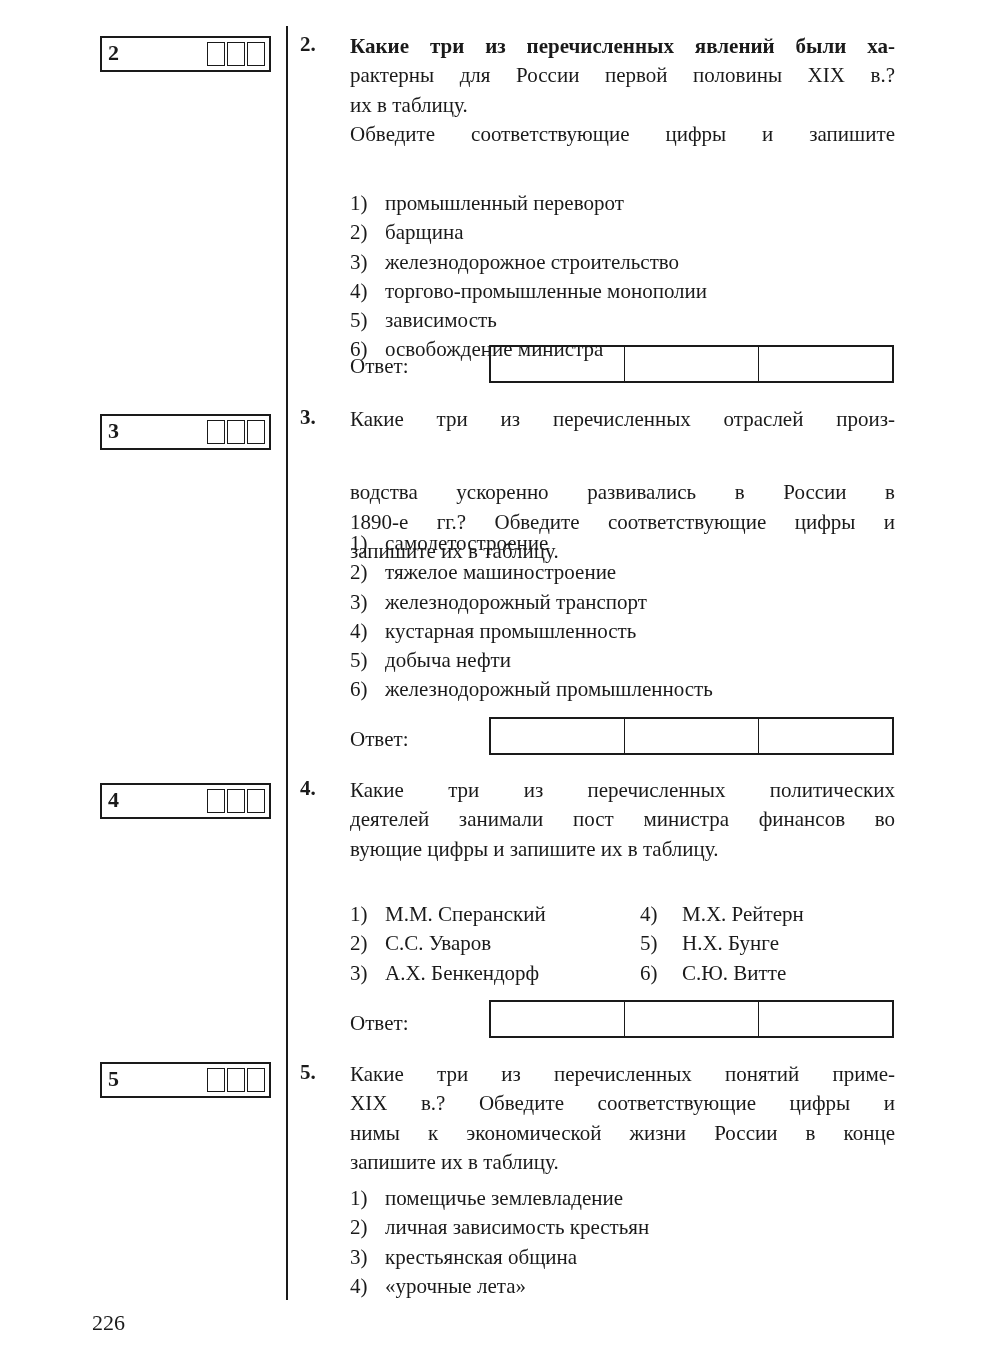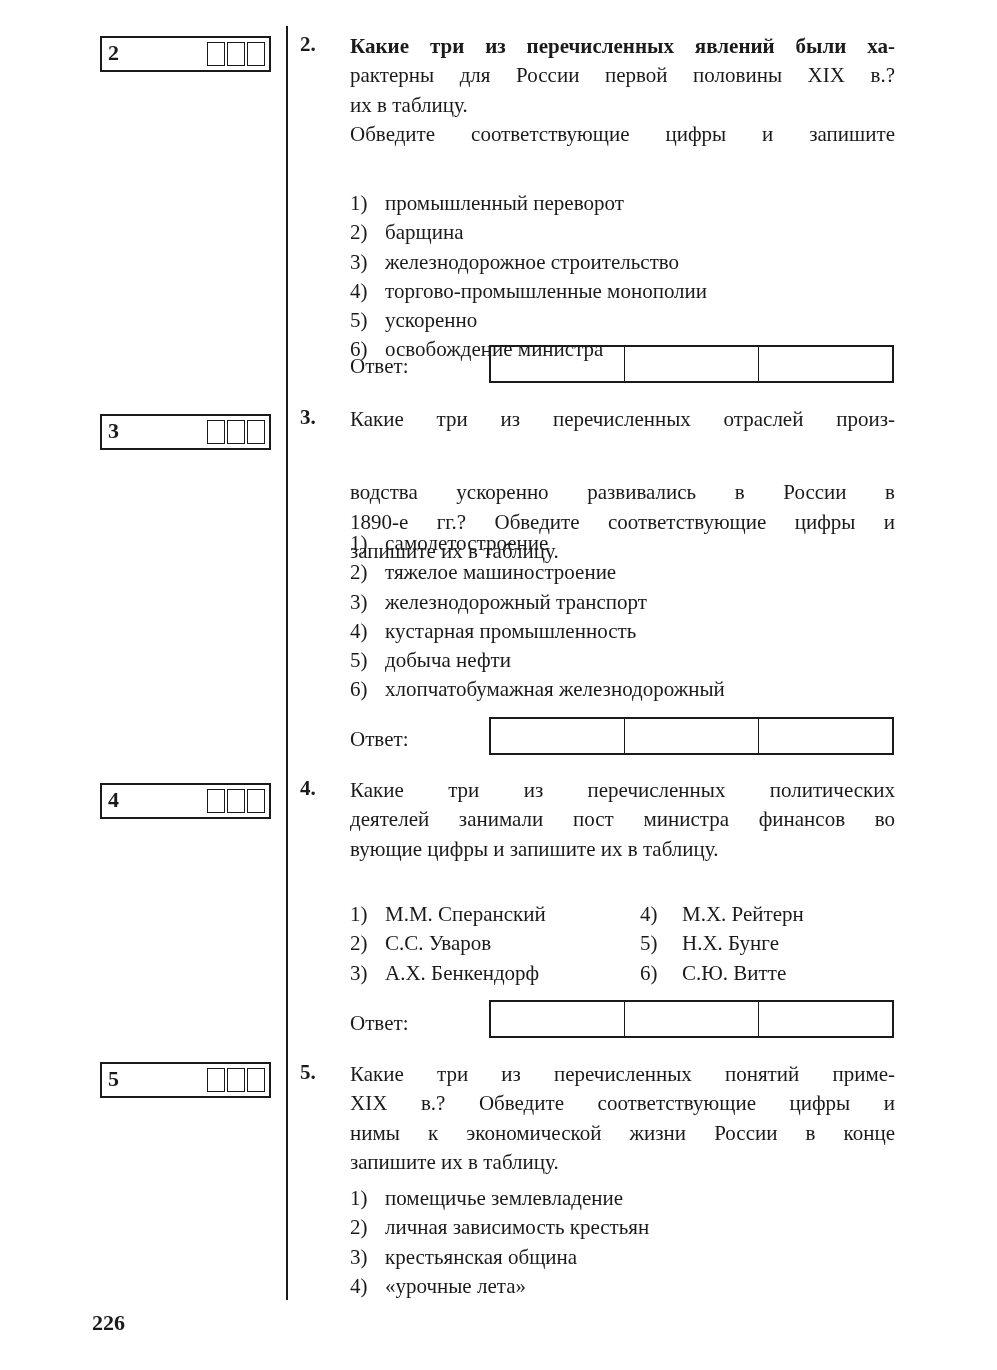--- a/index.html
+++ b/index.html
@@ -37,21 +37,21 @@
     .options-2col { position: absolute; left: 50px; width: 545px; font-size: 21px; line-height: 29.3px; }
     .col { position: absolute; top: 0; }
     .answer-label { position: absolute; left: 50px; font-size: 21px; }
     .answer-table {
       position: absolute; left: 189px; width: 405px; height: 38px; display: flex;
       border: 2px solid #1a1a1a; box-sizing: border-box;
     }
     .answer-cell { flex: 1; border-right: 1.5px solid #1a1a1a; }
     .answer-cell:last-child { border-right: none; }
     .page-number {
-      position: absolute; left: 92px; top: 1310px; font-size: 22px; font-weight: bold;
+      position: absolute; left: 92px; top: 1310px; font-size: 22px; font-weight: normal;
     }
   </style>
 </head>
 <body>
 
 <div class="divider"></div>
 
 <div class="score-box" style="top:36px;">
   <span class="score-num">2</span>
   <div class="cells">
@@ -91,21 +91,21 @@
     <div style="text-align:justify;text-align-last:justify;font-weight:bold;">Какие три из перечисленных явлений были ха-</div>
     <div style="text-align:justify;text-align-last:justify;">рактерны для России первой половины XIX в.?</div>
     <div>их в таблицу.</div>
     <div style="text-align:justify;text-align-last:justify;">Обведите соответствующие цифры и запишите</div>
   </div>
   <div class="options" style="top:125px;margin-top:32px;">
     <div class="opt"><span class="opt-n">1)</span><span>промышленный переворот</span></div>
     <div class="opt"><span class="opt-n">2)</span><span>барщина</span></div>
     <div class="opt"><span class="opt-n">3)</span><span>железнодорожное строительство</span></div>
     <div class="opt"><span class="opt-n">4)</span><span>торгово-промышленные монополии</span></div>
-    <div class="opt"><span class="opt-n">5)</span><span>ускоренно</span></div>
+    <div class="opt"><span class="opt-n">5)</span><span>зависимость</span></div>
     <div class="opt"><span class="opt-n">6)</span><span>освобождение министра</span></div>
   </div>
   <span class="answer-label" style="top:322px;">Ответ:</span>
   <div class="answer-table" style="top:313px;">
     <div class="answer-cell"></div>
     <div class="answer-cell"></div>
     <div class="answer-cell"></div>
   </div>
 </div>
 
@@ -116,21 +116,21 @@
     <div style="text-align:justify;text-align-last:justify;margin-top:44px;">водства ускоренно развивались в России в</div>
     <div style="text-align:justify;text-align-last:justify;">1890-е гг.? Обведите соответствующие цифры и</div>
     <div>запишите их в таблицу.</div>
   </div>
   <div class="options" style="top:124px;">
     <div class="opt"><span class="opt-n">1)</span><span>самолетостроение</span></div>
     <div class="opt"><span class="opt-n">2)</span><span>тяжелое машиностроение</span></div>
     <div class="opt"><span class="opt-n">3)</span><span>железнодорожный транспорт</span></div>
     <div class="opt"><span class="opt-n">4)</span><span>кустарная промышленность</span></div>
     <div class="opt"><span class="opt-n">5)</span><span>добыча нефти</span></div>
-    <div class="opt"><span class="opt-n">6)</span><span>хлопчатобумажная железнодорожный</span></div>
+    <div class="opt"><span class="opt-n">6)</span><span>железнодорожный промышленность</span></div>
   </div>
   <span class="answer-label" style="top:322px;">Ответ:</span>
   <div class="answer-table" style="top:312px;">
     <div class="answer-cell"></div>
     <div class="answer-cell"></div>
     <div class="answer-cell"></div>
   </div>
 </div>
 
 <div class="task" style="top:776px;">

